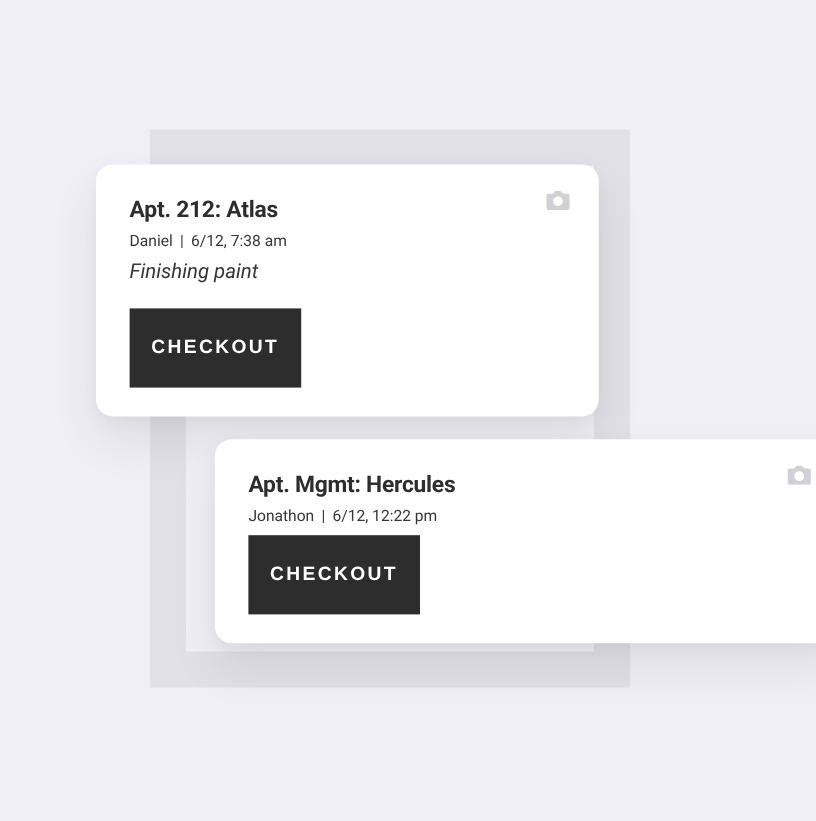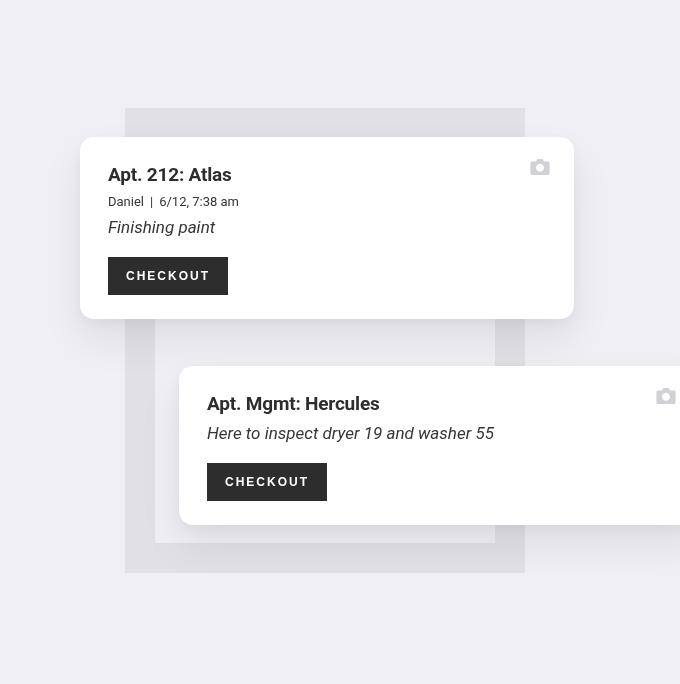--- a/index.html
+++ b/index.html
@@ -34,21 +34,21 @@
     .card {
       position: absolute;
       background: #ffffff;
       border-radius: 14px;
       box-shadow: 0 20px 40px rgba(0,0,0,0.08), 0 4px 12px rgba(0,0,0,0.04);
       padding: 26px 28px 24px 28px;
     }
     .card-1 {
       left: 80px;
       top: 137px;
-      width: 494px;
+      width: 419px;
     }
     .card-2 {
       left: 179px;
       top: 366px;
       width: 521px;
     }
     .card-title {
       font-size: 19px;
       font-weight: 700;
       color: #2d2d2d;
@@ -70,22 +70,22 @@
       font-size: 17px;
       color: #363636;
       margin-bottom: 20px;
       font-weight: 400;
       font-style: italic;
     }
     .checkout-btn {
       background: #2d2d2d;
       color: #ffffff;
       border: none;
-      padding: 12px 18px;
-      font-size: 12px;
+      padding: 24px 18px;
+      font-size: 16px;
       font-weight: 700;
       letter-spacing: 2px;
       cursor: pointer;
       text-transform: uppercase;
     }
     .camera-icon {
       position: absolute;
       top: 22px;
       right: 24px;
       width: 20px;
@@ -118,15 +118,17 @@
   <button class="checkout-btn">CHECKOUT</button>
 </div>
 
 <div class="card card-2">
   <span class="camera-icon">
     <svg viewBox="0 0 24 20" fill="currentColor">
       <path d="M9 0L7 3H2C0.9 3 0 3.9 0 5V18C0 19.1 0.9 20 2 20H22C23.1 20 24 19.1 24 18V5C24 3.9 23.1 3 22 3H17L15 0H9ZM12 6C14.8 6 17 8.2 17 11C17 13.8 14.8 16 12 16C9.2 16 7 13.8 7 11C7 8.2 9.2 6 12 6Z"></path>
     </svg>
   </span>
   <div class="card-title">Apt. Mgmt: Hercules</div>
-  <div class="card-note">Here to inspect dryer 19 and washer 55</div>
+  <div class="card-meta">
+    <span>Jonathon</span><span class="card-meta-sep">|</span><span>6/12, 12:22 pm</span>
+  </div>
   <button class="checkout-btn">CHECKOUT</button>
 </div>
 
 </body></html>

